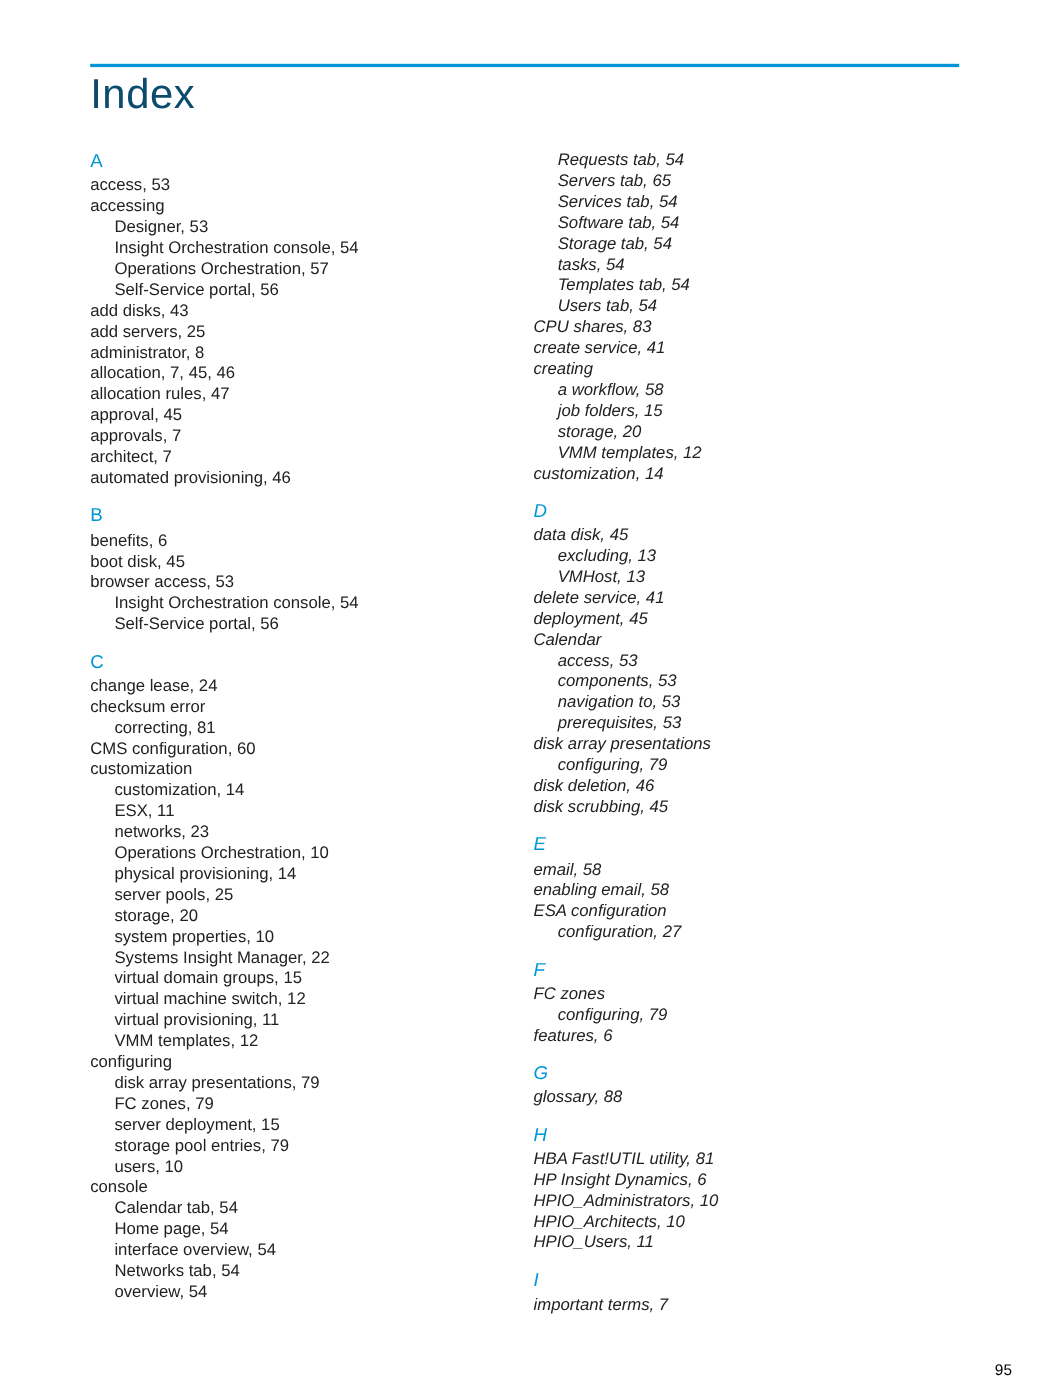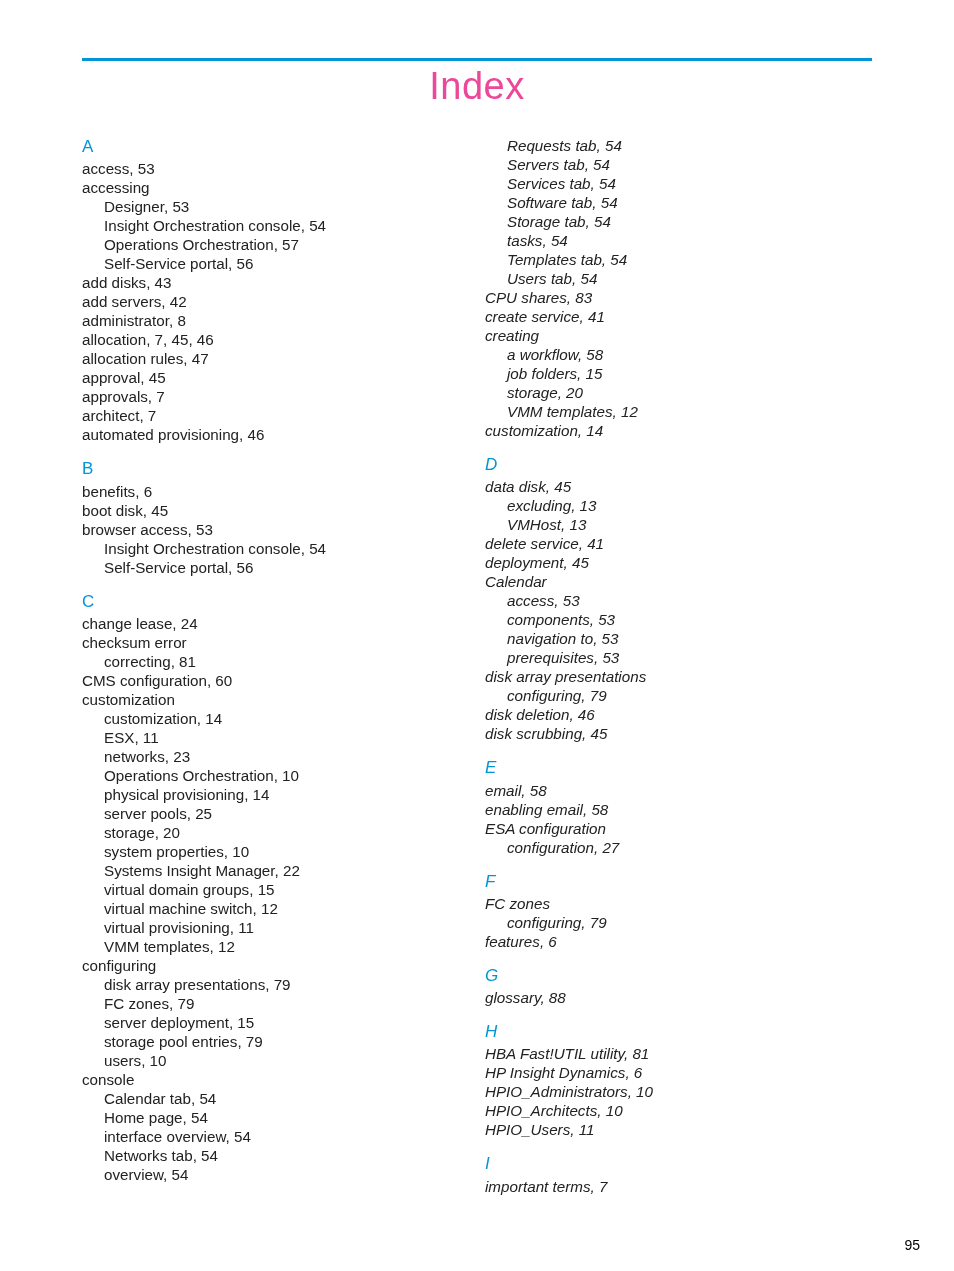--- a/index.html
+++ b/index.html
@@ -14,24 +14,23 @@
     padding: 58px 82px 0 82px;
   }
   .rule {
     height: 3px;
     background: #0096d6;
     margin-bottom: 4px;
   }
   h1.title {
     font-size: 38px;
     font-weight: 400;
-    color: #ec4899;
+    color: #0c4a6e;
     margin-bottom: 28px;
     letter-spacing: 0.5px;
-    text-align: center;
   }
   .cols {
     display: flex;
     gap: 0;
   }
   .col {
     width: 50%;
     font-size: 15.2px;
     line-height: 1.25;
     color: #222;
@@ -66,21 +65,21 @@
 <div class="cols">
   <div class="col" id="col-left">
       <div class="letter first">A</div>
       <div class="entry lv0">access, 53</div>
       <div class="entry lv0">accessing</div>
       <div class="entry lv1">Designer, 53</div>
       <div class="entry lv1">Insight Orchestration console, 54</div>
       <div class="entry lv1">Operations Orchestration, 57</div>
       <div class="entry lv1">Self-Service portal, 56</div>
       <div class="entry lv0">add disks, 43</div>
-      <div class="entry lv0">add servers, 42</div>
+      <div class="entry lv0">add servers, 25</div>
       <div class="entry lv0">administrator, 8</div>
       <div class="entry lv0">allocation, 7, 45, 46</div>
       <div class="entry lv0">allocation rules, 47</div>
       <div class="entry lv0">approval, 45</div>
       <div class="entry lv0">approvals, 7</div>
       <div class="entry lv0">architect, 7</div>
       <div class="entry lv0">automated provisioning, 46</div>
       <div class="letter">B</div>
       <div class="entry lv0">benefits, 6</div>
       <div class="entry lv0">boot disk, 45</div>
@@ -114,21 +113,21 @@
       <div class="entry lv1">users, 10</div>
       <div class="entry lv0">console</div>
       <div class="entry lv1">Calendar tab, 54</div>
       <div class="entry lv1">Home page, 54</div>
       <div class="entry lv1">interface overview, 54</div>
       <div class="entry lv1">Networks tab, 54</div>
       <div class="entry lv1">overview, 54</div>
     </div>
   <div class="col right" id="col-right">
       <div class="entry lv1">Requests tab, 54</div>
-      <div class="entry lv1">Servers tab, 54</div>
+      <div class="entry lv1">Servers tab, 65</div>
       <div class="entry lv1">Services tab, 54</div>
       <div class="entry lv1">Software tab, 54</div>
       <div class="entry lv1">Storage tab, 54</div>
       <div class="entry lv1">tasks, 54</div>
       <div class="entry lv1">Templates tab, 54</div>
       <div class="entry lv1">Users tab, 54</div>
       <div class="entry lv0">CPU shares, 83</div>
       <div class="entry lv0">create service, 41</div>
       <div class="entry lv0">creating</div>
       <div class="entry lv1">a workflow, 58</div>

